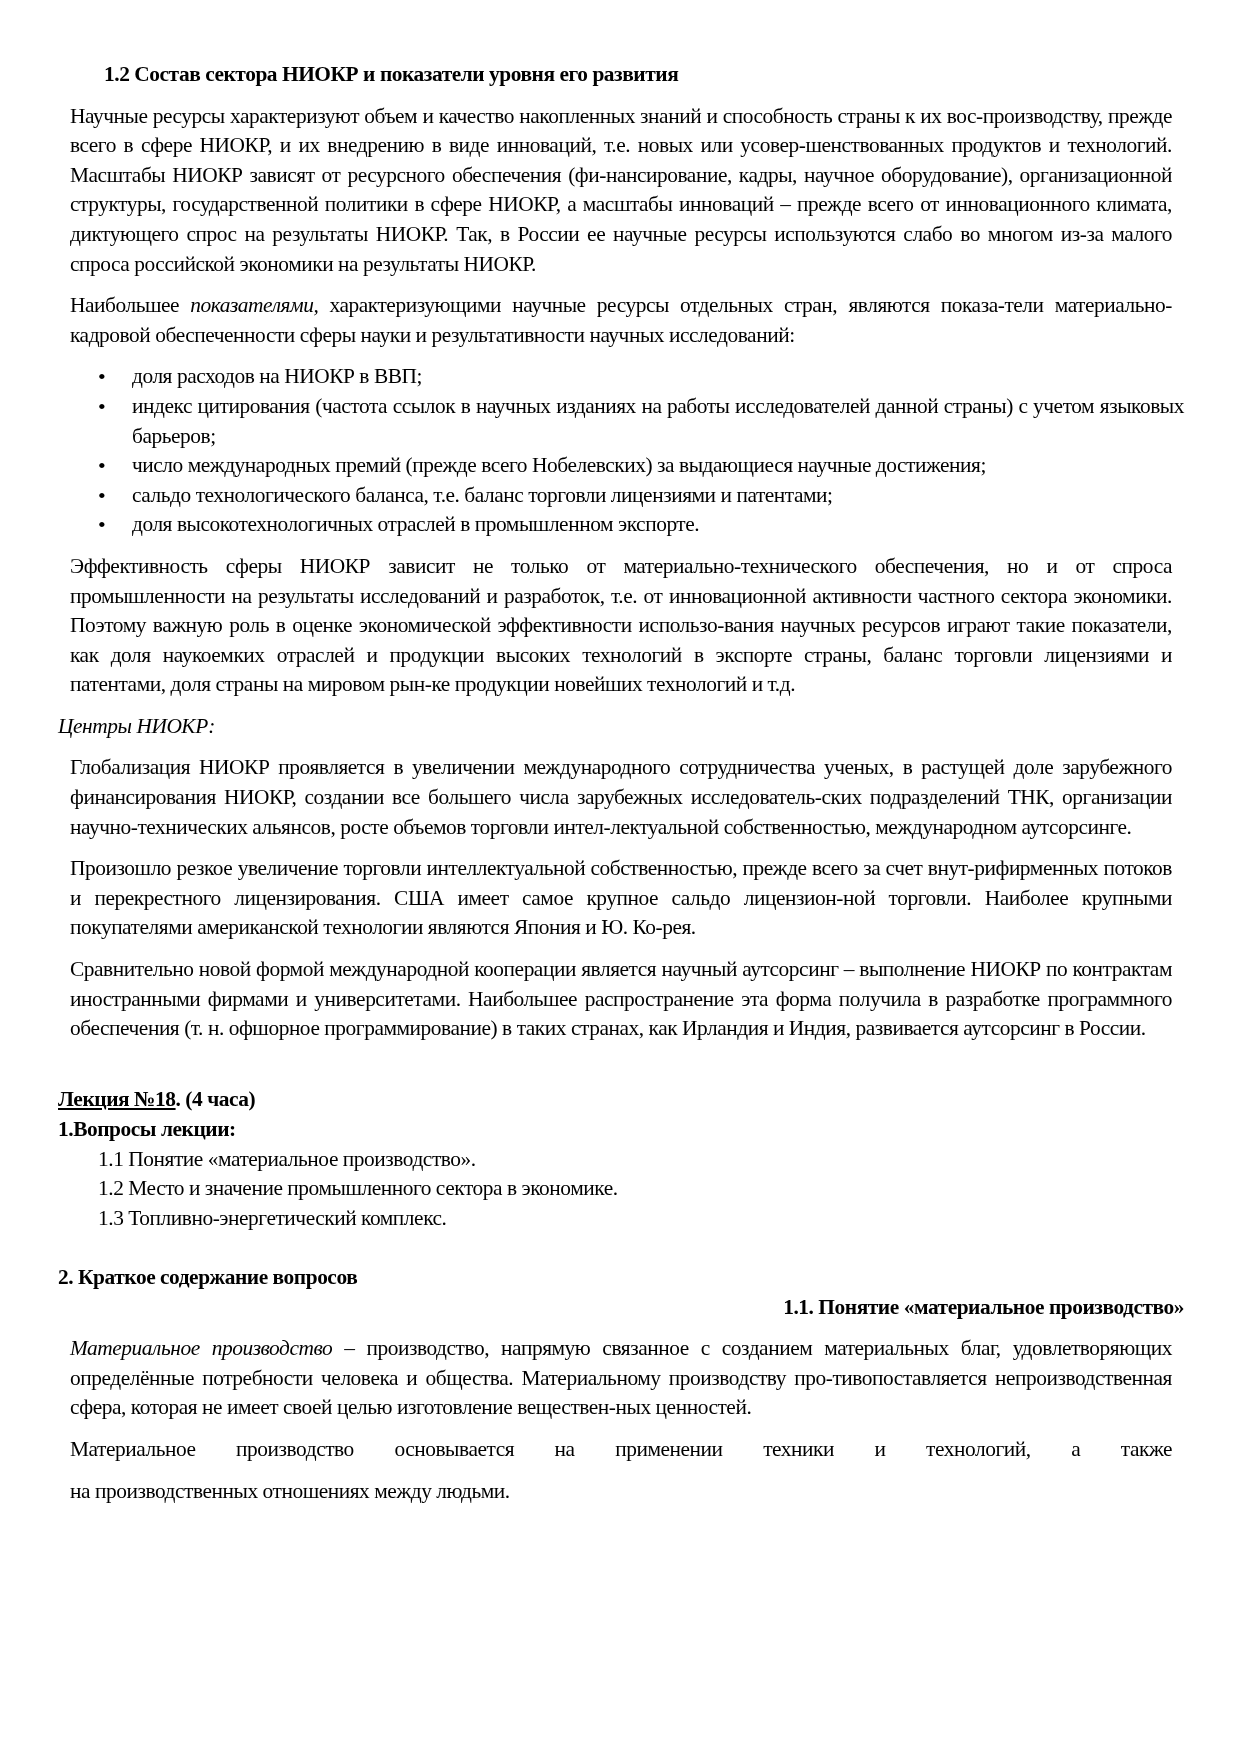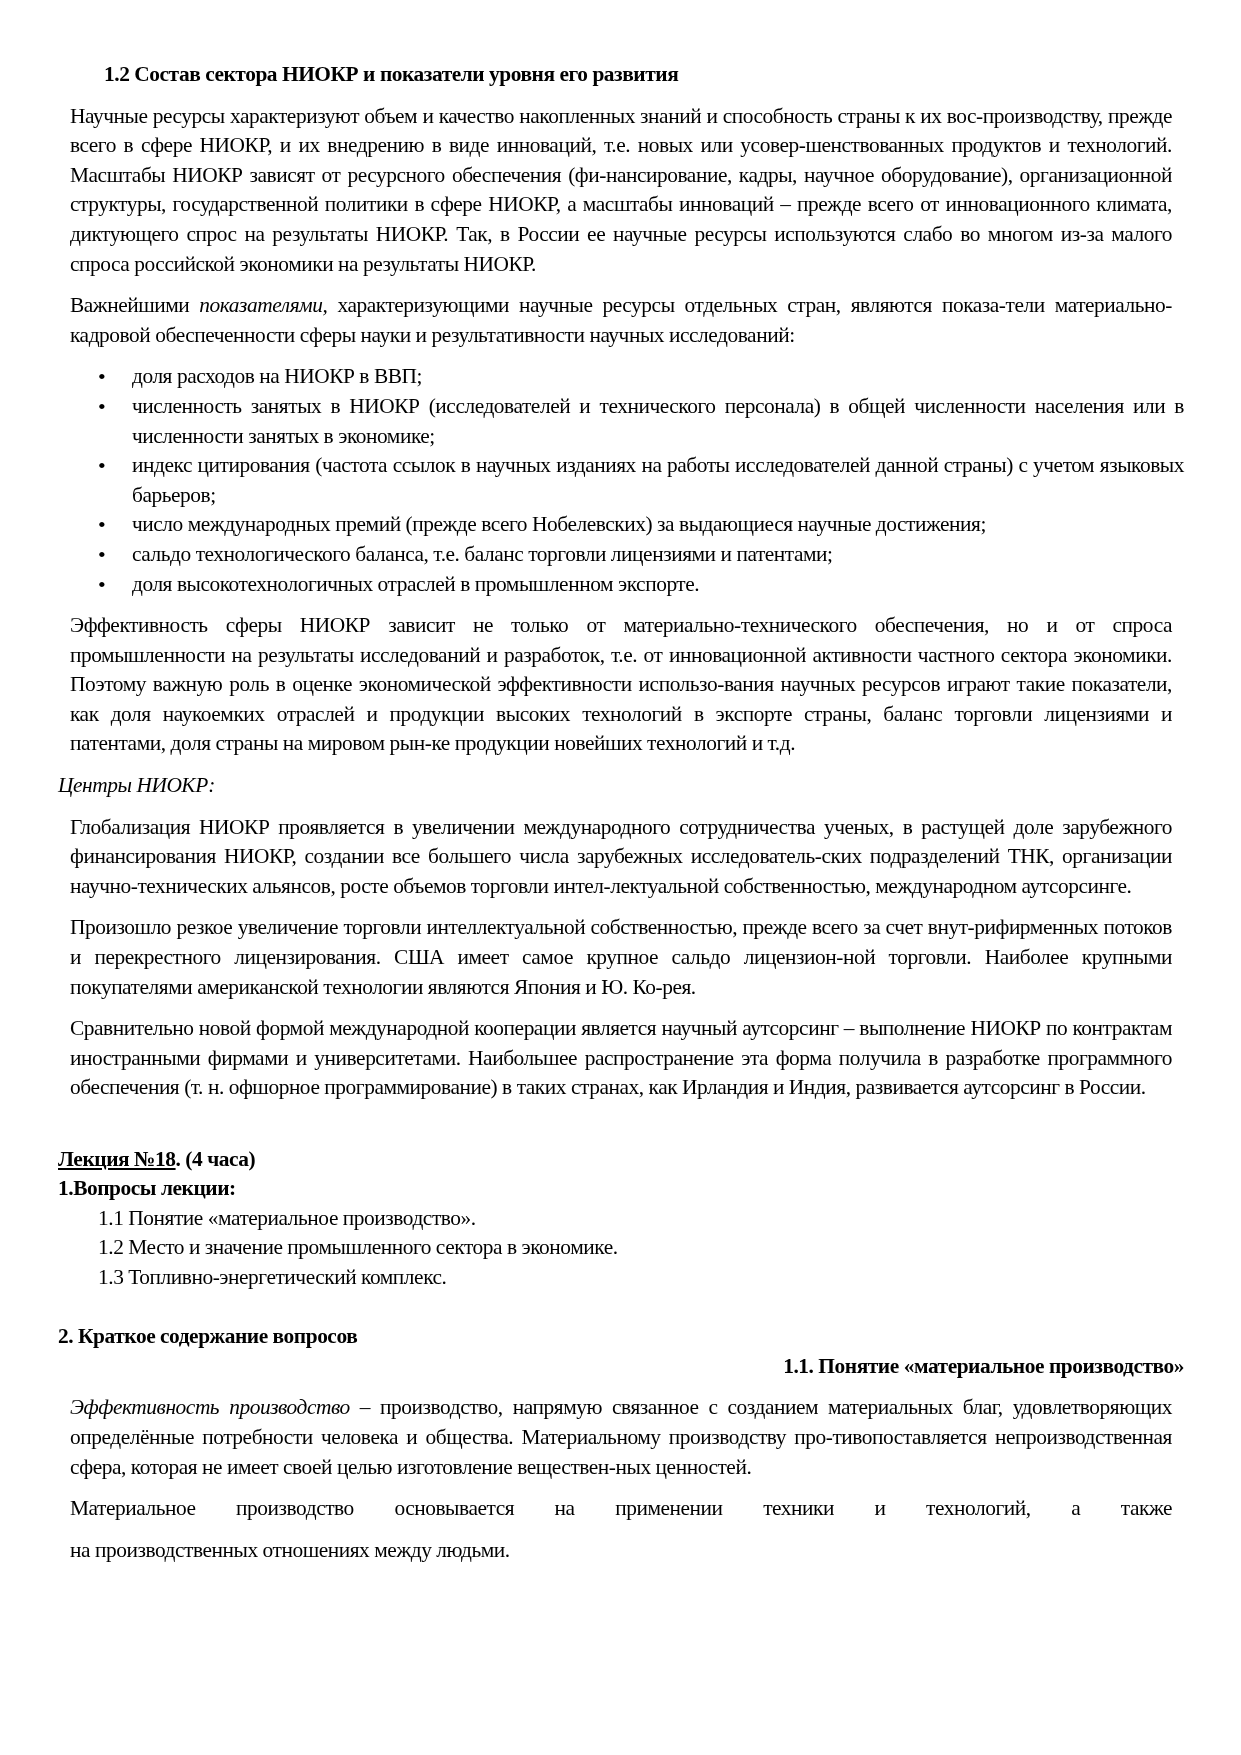--- a/index.html
+++ b/index.html
@@ -23,24 +23,23 @@
   .gap { height: 29.6px; }
   .bold { font-weight: bold; text-align: right; }
   .spread { text-align: justify; text-align-last: justify; }
 </style>
 </head>
 <body>
 
 <div class="page">
   <div class="title-12">1.2  Состав сектора НИОКР и показатели уровня его развития</div>
   <p>Научные ресурсы характеризуют объем и качество накопленных знаний и способность страны к их вос-производству, прежде всего в сфере НИОКР, и их внедрению в виде инноваций, т.е. новых или усовер-шенствованных продуктов и технологий. Масштабы НИОКР зависят от ресурсного обеспечения (фи-нансирование, кадры, научное оборудование), организационной структуры, государственной политики в сфере НИОКР, а масштабы инноваций – прежде всего от инновационного климата, диктующего спрос на результаты НИОКР. Так, в России ее научные ресурсы используются слабо во многом из-за малого спроса российской экономики на результаты НИОКР.</p>
-  <p><span>Важнейшими </span><span class="italic">показателями,</span><span> характеризующими научные ресурсы отдельных стран, являются показа-тели материально-кадровой обеспеченности сферы науки и результативности научных исследований:</span></p>
+  <p><span>Наибольшее </span><span class="italic">показателями,</span><span> характеризующими научные ресурсы отдельных стран, являются показа-тели материально-кадровой обеспеченности сферы науки и результативности научных исследований:</span></p>
   <ul class="bullets">
     <li>доля расходов на НИОКР в ВВП;</li>
-    <li>численность занятых в НИОКР (исследователей и технического персонала) в общей численности населения или в численности занятых в экономике;</li>
     <li>индекс цитирования (частота ссылок в научных изданиях на работы исследователей данной страны) с учетом языковых барьеров;</li>
     <li>число международных премий (прежде всего Нобелевских) за выдающиеся научные достижения;</li>
     <li>сальдо технологического баланса, т.е. баланс торговли лицензиями и патентами;</li>
     <li>доля высокотехнологичных отраслей в промышленном экспорте.</li>
   </ul>
   <p>Эффективность сферы НИОКР зависит не только от материально-технического обеспечения, но и от спроса промышленности на результаты исследований и разработок, т.е. от инновационной активности частного сектора экономики. Поэтому важную роль в оценке экономической эффективности использо-вания научных ресурсов играют такие показатели, как доля наукоемких отраслей и продукции высоких технологий в экспорте страны, баланс торговли лицензиями и патентами, доля страны на мировом рын-ке продукции новейших технологий и т.д.</p>
   <div class="italic">Центры НИОКР:</div>
   <p>Глобализация НИОКР проявляется в увеличении международного сотрудничества ученых, в растущей доле зарубежного финансирования НИОКР, создании все большего числа зарубежных исследователь-ских подразделений ТНК, организации научно-технических альянсов, росте объемов торговли интел-лектуальной собственностью, международном аутсорсинге.</p>
   <p>Произошло резкое увеличение торговли интеллектуальной собственностью, прежде всего за счет внут-рифирменных потоков и перекрестного лицензирования. США имеет самое крупное сальдо лицензион-ной торговли. Наиболее крупными покупателями американской технологии являются Япония и Ю. Ко-рея.</p>
   <p>Сравнительно новой формой международной кооперации является научный аутсорсинг – выполнение НИОКР по контрактам иностранными фирмами и университетами. Наибольшее распространение эта форма получила в разработке программного обеспечения (т. н. офшорное программирование) в таких странах, как Ирландия и Индия, развивается аутсорсинг в России.</p>
@@ -52,16 +51,16 @@
   <div class="q-list">
     <div>1.1 Понятие «материальное производство».</div>
     <div>1.2 Место и значение промышленного сектора в экономике.</div>
     <div>1.3 Топливно-энергетический комплекс.</div>
   </div>
 
   <div class="gap"></div>
 
   <div class="center">2. Краткое содержание вопросов</div>
   <div class="bold">1.1. Понятие «материальное производство»</div>
-  <p><span class="italic">Эффективность производство</span><span> – производство, напрямую связанное с созданием материальных благ, удовлетворяющих определённые потребности человека и общества. Материальному производству про-тивопоставляется непроизводственная сфера, которая не имеет своей целью изготовление веществен-ных ценностей.</span></p>
+  <p><span class="italic">Материальное производство</span><span> – производство, напрямую связанное с созданием материальных благ, удовлетворяющих определённые потребности человека и общества. Материальному производству про-тивопоставляется непроизводственная сфера, которая не имеет своей целью изготовление веществен-ных ценностей.</span></p>
   <p class="spread">Материальное производство основывается на применении техники и технологий, а также</p>
   <p>на производственных отношениях между людьми.</p>
 </div>
 
 </body></html>

